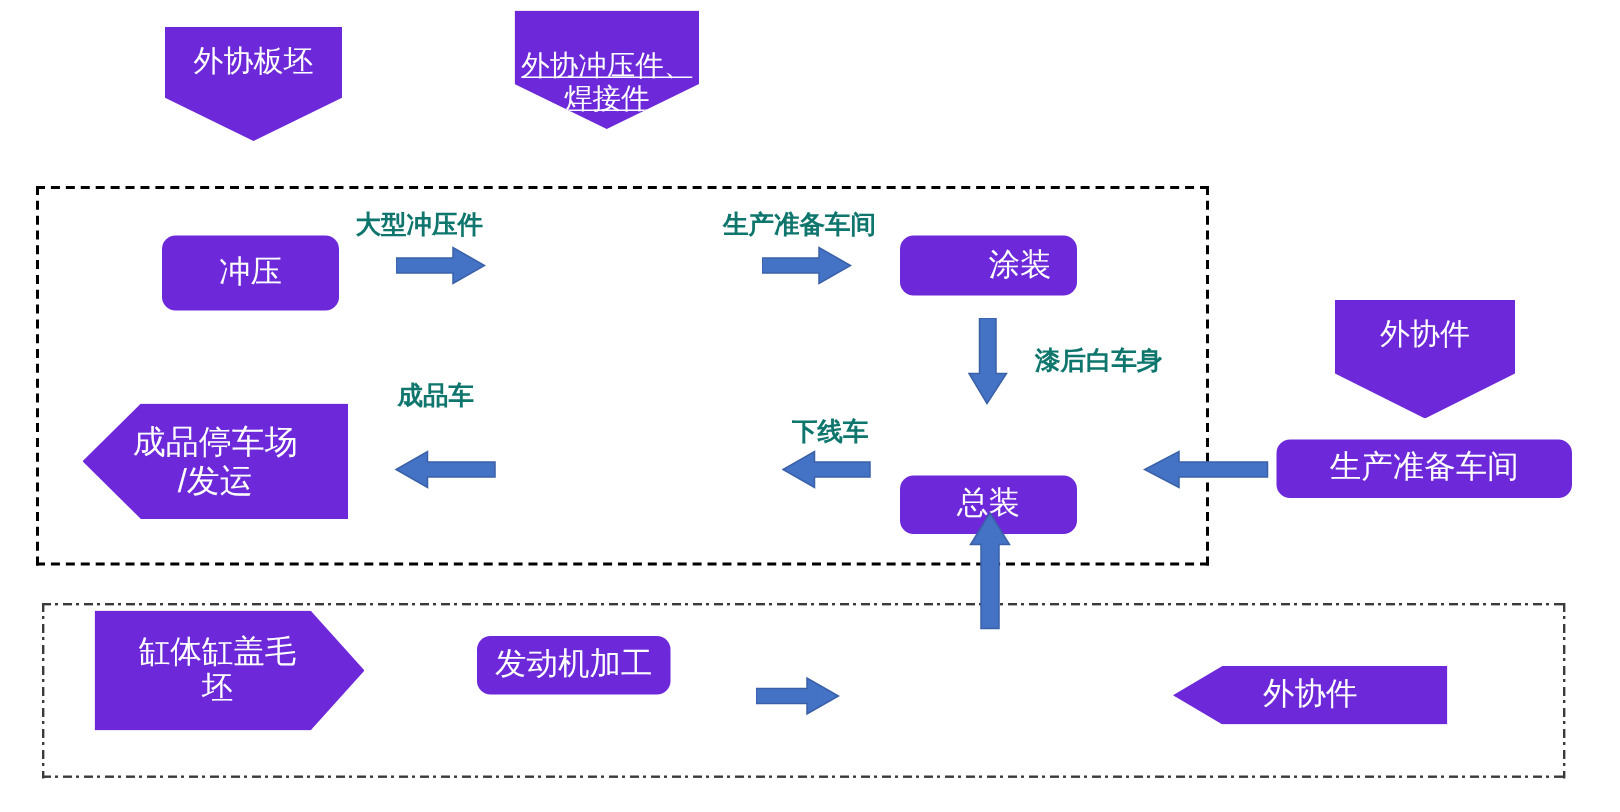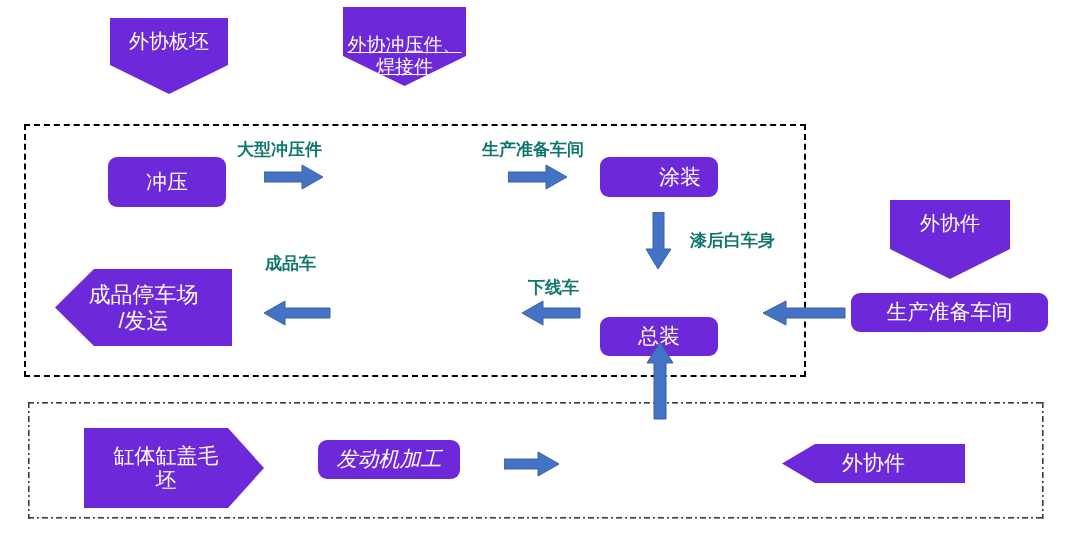--- a/index.html
+++ b/index.html
@@ -179,26 +179,26 @@
     <span>成品停车场
 /发运</span>
   </div>
 
   <div class="arrow" style="left:646px; top:340px;">
     <svg width="28" height="80" viewBox="0 0 28 80">
       <polygon points="8,79 8,23 1,23 14,2 27,23 20,23 20,79" fill="#4472C4" stroke="#3A61A8" stroke-width="1"></polygon>
     </svg>
   </div>
 
-  <div class="node pent-right" style="left:63px; top:428px; width:180px; height:80px; font-size:21px;margin-left:21px;">
+  <div class="node pent-right" style="left:63px; top:407px; width:180px; height:80px; font-size:21px;">
     <span style="margin-left:-16px;">缸体缸盖毛
 坯</span>
   </div>
 
-  <div class="node rrect" style="left:318px; top:440px; width:142px; height:39px;font-style:italic;">
+  <div class="node rrect" style="left:318px; top:424px; width:129px; height:39px;">
     <span>发动机加工</span>
   </div>
 
   <div class="arrow" style="left:504px; top:451px;">
     <svg width="56" height="26" viewBox="0 0 56 26">
       <polygon points="0,8 34,8 34,1 55,13 34,25 34,18 0,18" fill="#4472C4" stroke="#3A61A8" stroke-width="1"></polygon>
     </svg>
   </div>
 
 

